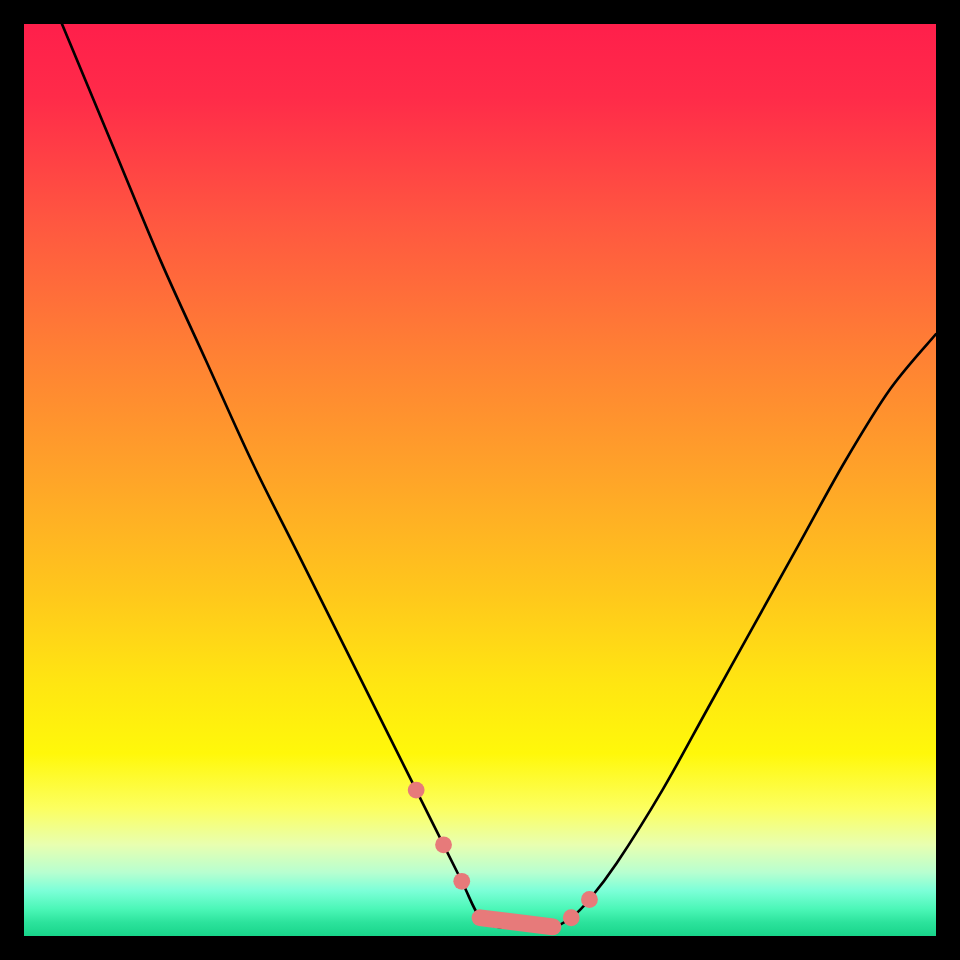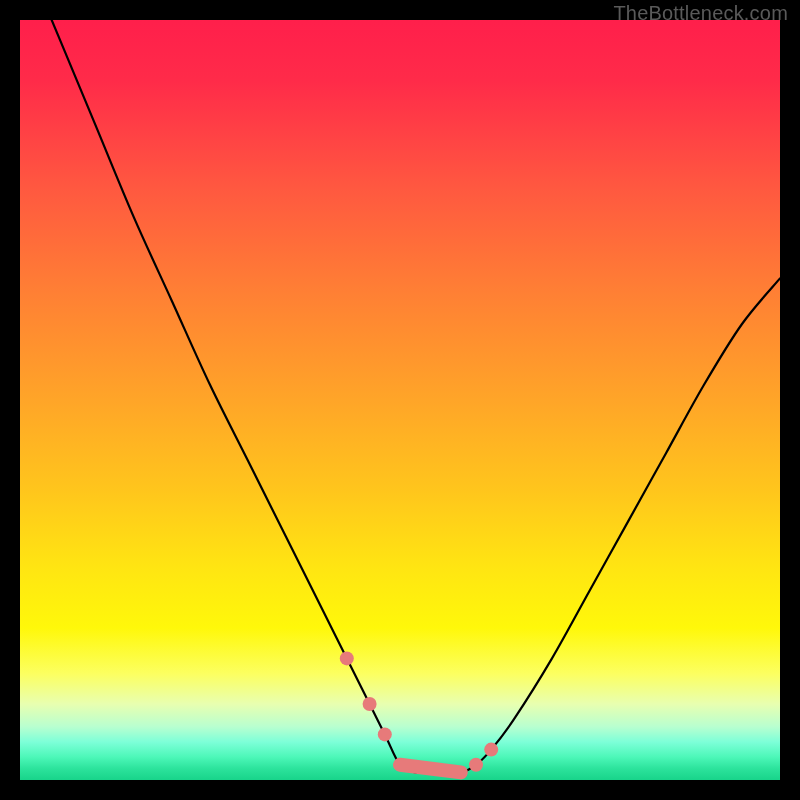--- a/index.html
+++ b/index.html
@@ -76,21 +76,20 @@
     stroke: #e77a7a;
     stroke-width: 14;
     stroke-linecap: round;
     fill: none;
   }
 </style>
 </head>
 <body>
 
 <div class="frame">
-  <div class="watermark">TheBottleneck.com</div>
 
   <div class="plot-area">
     <div class="gradient"></div>
 
     <svg class="curve" viewBox="0 0 760 760" preserveAspectRatio="none">
       <path id="curvePath" class="curve-path" d="M 0 -76.00000000000011 C 6.333333333333333 -60.80000000000009, 25.333333333333336 -15.19999999999997, 38 15.200000000000045 C 50.666666666666664 45.600000000000065, 63.333333333333336 75.99999999999999, 76 106.39999999999998 C 88.66666666666667 136.79999999999998, 101.33333333333333 168.4666666666667, 114 197.60000000000002 C 126.66666666666667 226.73333333333335, 139.33333333333334 253.33333333333331, 152 281.2 C 164.66666666666666 309.06666666666666, 177.33333333333334 338.2, 190 364.8 C 202.66666666666666 391.40000000000003, 215.33333333333334 415.4666666666667, 228 440.8 C 240.66666666666666 466.1333333333333, 253.33333333333334 491.46666666666664, 266 516.8 C 278.6666666666667 542.1333333333333, 291.3333333333333 567.4666666666666, 304 592.8 C 316.6666666666667 618.1333333333333, 331.8666666666667 648.5333333333333, 342 668.8 C 352.1333333333333 689.0666666666666, 358.4666666666667 701.7333333333333, 364.8 714.4 C 371.1333333333333 727.0666666666666, 374.93333333333334 738.4666666666666, 380 744.8 C 385.06666666666666 751.1333333333333, 388.8666666666667 751.1333333333333, 395.2 752.4 C 401.5333333333333 753.6666666666666, 410.4000000000001 752.4, 418.00000000000006 752.4 C 425.6 752.4, 434.46666666666664 753.6666666666666, 440.79999999999995 752.4 C 447.13333333333327 751.1333333333333, 450.93333333333334 748.5999999999999, 456 744.8 C 461.06666666666666 741, 464.8666666666667 737.2, 471.2 729.6 C 477.5333333333333 722, 483.8666666666667 714.4000000000001, 494 699.2 C 504.1333333333333 684, 519.3333333333334 659.9333333333333, 532 638.4 C 544.6666666666666 616.8666666666667, 557.3333333333334 592.8, 570 570 C 582.6666666666666 547.2, 595.3333333333334 524.4, 608 501.59999999999997 C 620.6666666666666 478.79999999999995, 633.3333333333334 456, 646 433.2 C 658.6666666666666 410.4, 671.3333333333334 386.33333333333337, 684 364.8 C 696.6666666666666 343.26666666666665, 709.3333333333334 321.73333333333335, 722 304 C 734.6666666666666 286.26666666666665, 753.6666666666666 266, 760 258.4"></path>
       <g id="beads">
           <line x1="380" y1="744.8" x2="440.79999999999995" y2="752.4" class="bead-segment"></line>
           <circle cx="326.8" cy="638.4" r="7" class="bead"></circle>
           <circle cx="349.6" cy="684" r="7" class="bead"></circle>

